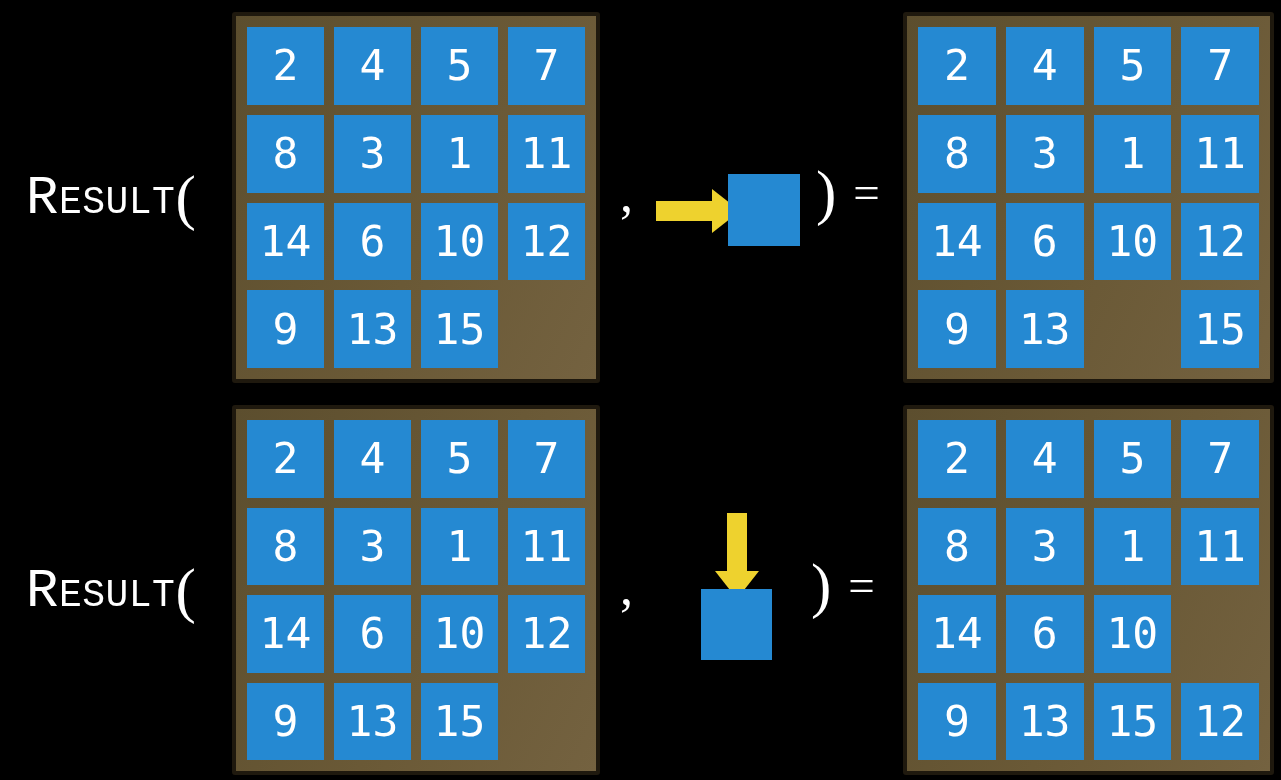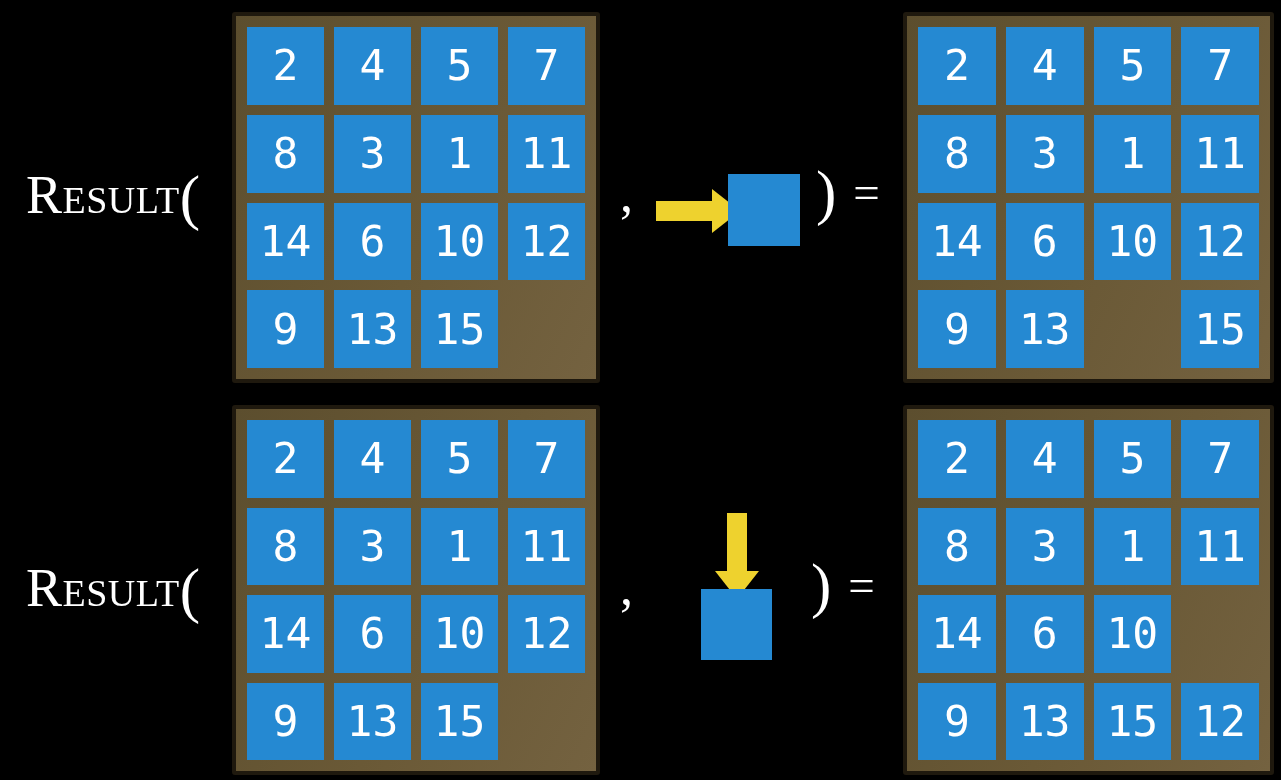--- a/index.html
+++ b/index.html
@@ -20,20 +20,21 @@
   .result-label {
     position: absolute;
     color: var(--text-white, #fff);
     font-size: 54px;
     line-height: 1;
     white-space: nowrap;
   }
   .result-label .fname {
     font-variant-caps: small-caps;
     letter-spacing: 0.5px;
+    font-family: Liberation Mono, monospace;
   }
   .result-label .paren {
     font-size: 1.13em;
     vertical-align: -0.08em;
   }
   .comma {
     position: absolute;
     color: var(--text-white, #fff);
     font-size: 52px;
     line-height: 1;

